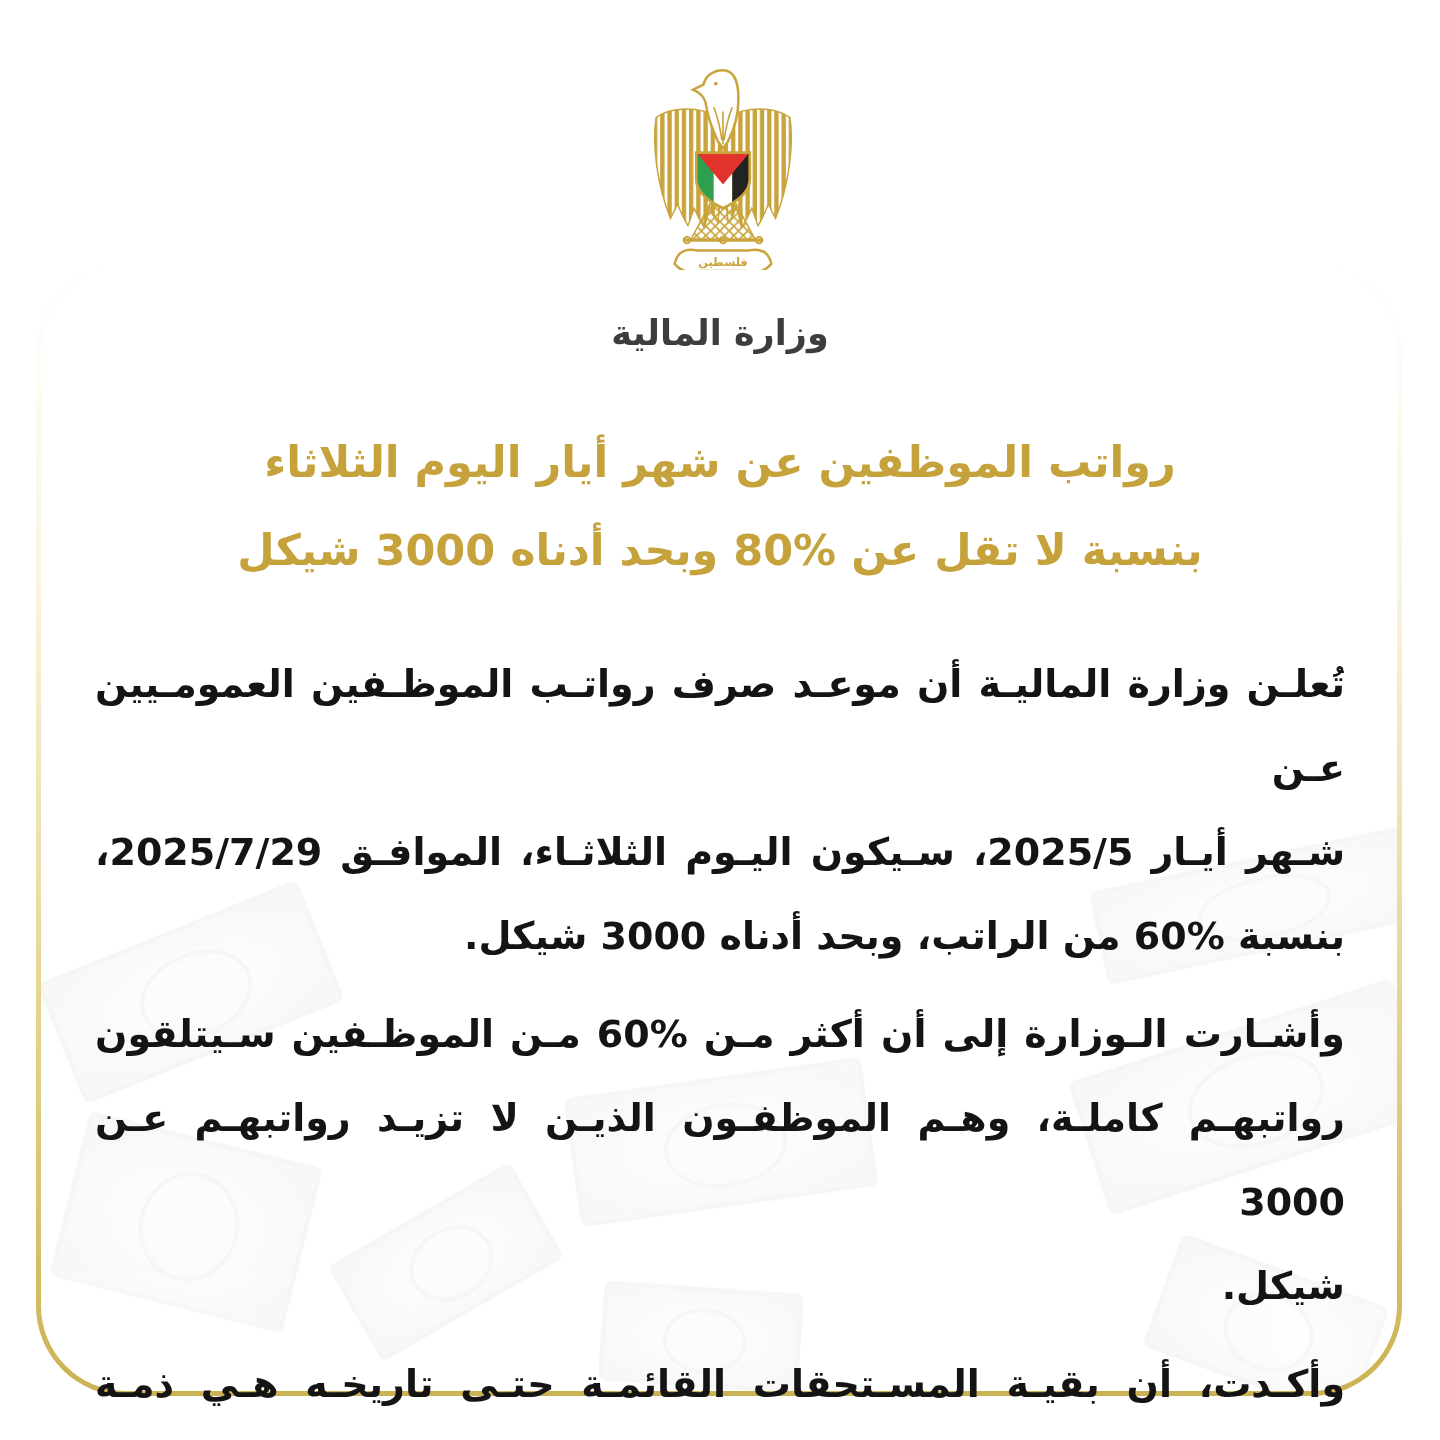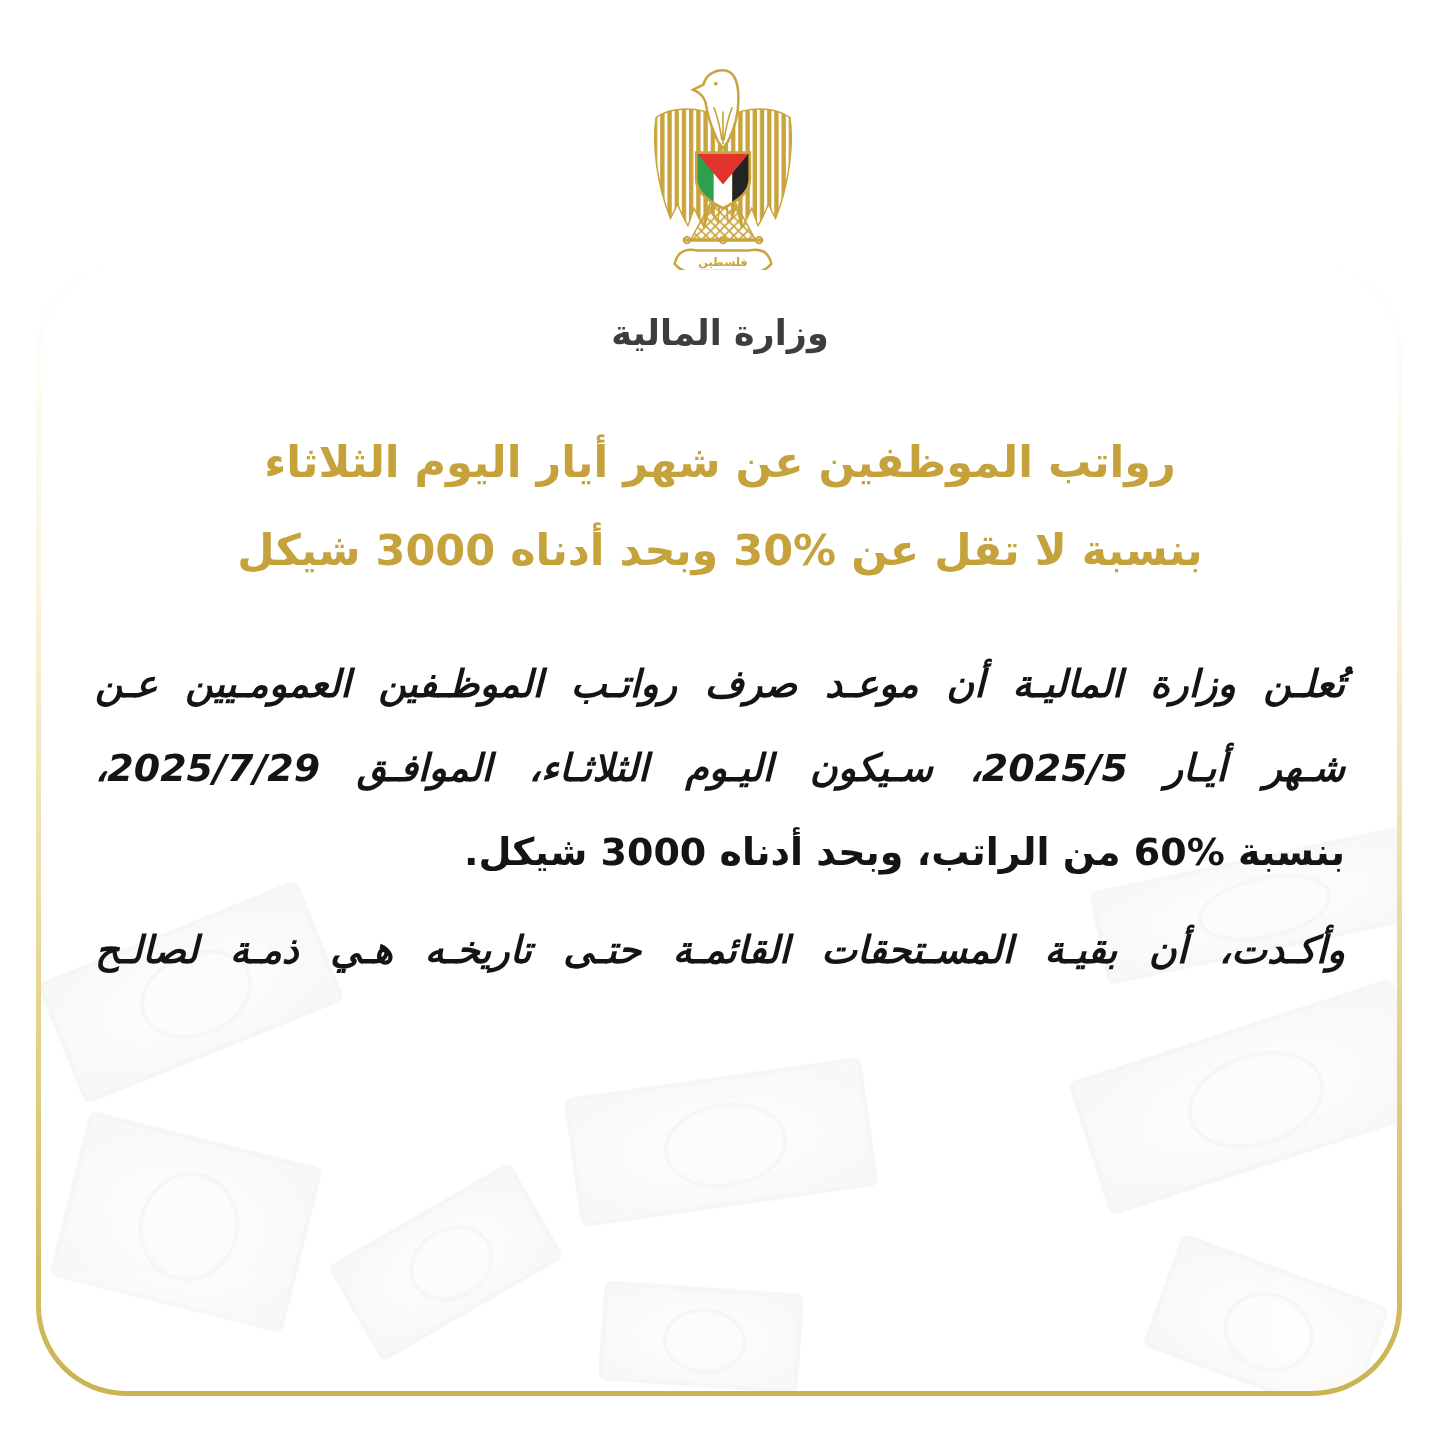--- a/index.html
+++ b/index.html
@@ -51,21 +51,21 @@
     font-size:43px;line-height:88px;font-weight:bold;color:var(--accent-gold);
   }
 
   .article{
     position:absolute;right:95px;top:642px;width:1250px;
     font-size:38px;line-height:84px;font-weight:bold;color:var(--body-text);
     direction:rtl;
   }
   .para{margin-bottom:14px;}
   .line{width:100%;}
-  .line.fill{text-align:justify;text-align-last:justify;font-style:italic;}
+  .line.fill{text-align:justify;text-align-last:justify;}
   .line.last{text-align:right;}
 </style>
 </head>
 <body>
 
 <div class="page">
 
   <div class="card">
     <div class="card-inner">
       <div class="bill" style="left:1054px;top:590px;width:330px;height:95px;transform:rotate(-12deg);"></div>
@@ -118,27 +118,32 @@
 
       <path d="M28,194 Q32,177 50,181 L100,181 Q118,177 122,194 Q113,205 97,201 L53,201 Q37,205 28,194 Z" fill="#ffffff" style="stroke:var(--eagle-gold)" stroke-width="2.4"></path>
       <text x="75" y="196" text-anchor="middle" font-size="11" font-weight="bold" style="fill:var(--eagle-gold)">فلسطين</text>
     </svg>
   </div>
 
   <div class="ministry">وزارة المالية</div>
 
   <h1 class="title">
     <div>رواتب الموظفين عن شهر أيار اليوم الثلاثاء</div>
-    <div>بنسبة لا تقل عن %30 وبحد أدناه 3000 شيكل</div>
+    <div>بنسبة لا تقل عن %80 وبحد أدناه 3000 شيكل</div>
   </h1>
 
   <div class="article">
       <div class="para">
         <div class="line fill">تُعلـن وزارة الماليـة أن موعـد صرف رواتـب الموظـفين العمومـيين عـن</div>
         <div class="line fill">شـهر أيـار 2025/5، سـيكون اليـوم الثلاثـاء، الموافـق 2025/7/29،</div>
         <div class="line last">بنسبة %60 من الراتب، وبحد أدناه 3000 شيكل.</div>
       </div>
       <div class="para">
+        <div class="line fill">وأشـارت الـوزارة إلى أن أكثر مـن %60 مـن الموظـفين سـيتلقون</div>
+        <div class="line fill">رواتبهـم كاملـة، وهـم الموظفـون الذيـن لا تزيـد رواتبهـم عـن 3000</div>
+        <div class="line last">شيكل.</div>
+      </div>
+      <div class="para">
         <div class="line fill">وأكـدت، أن بقيـة المسـتحقات القائمـة حتـى تاريخـه هـي ذمـة لصالـح</div>
       </div>
     </div>
 
 </div>
 
 </body></html>

